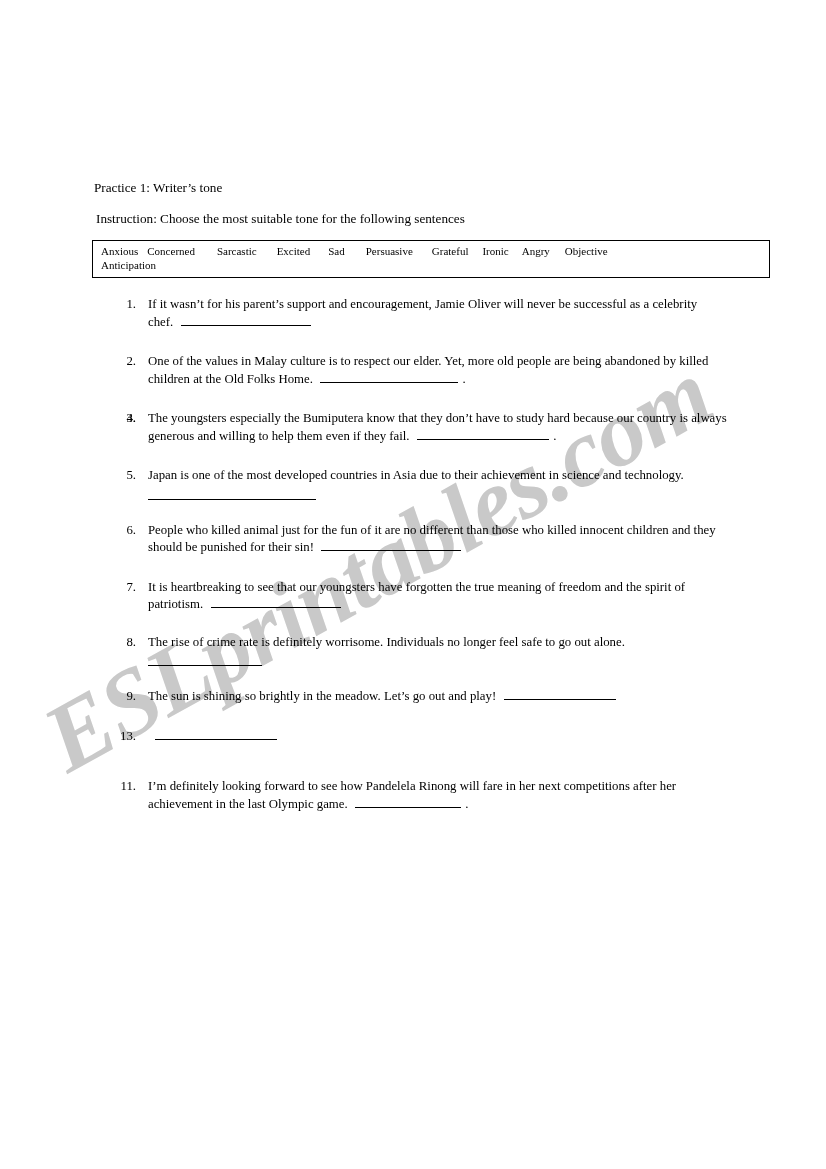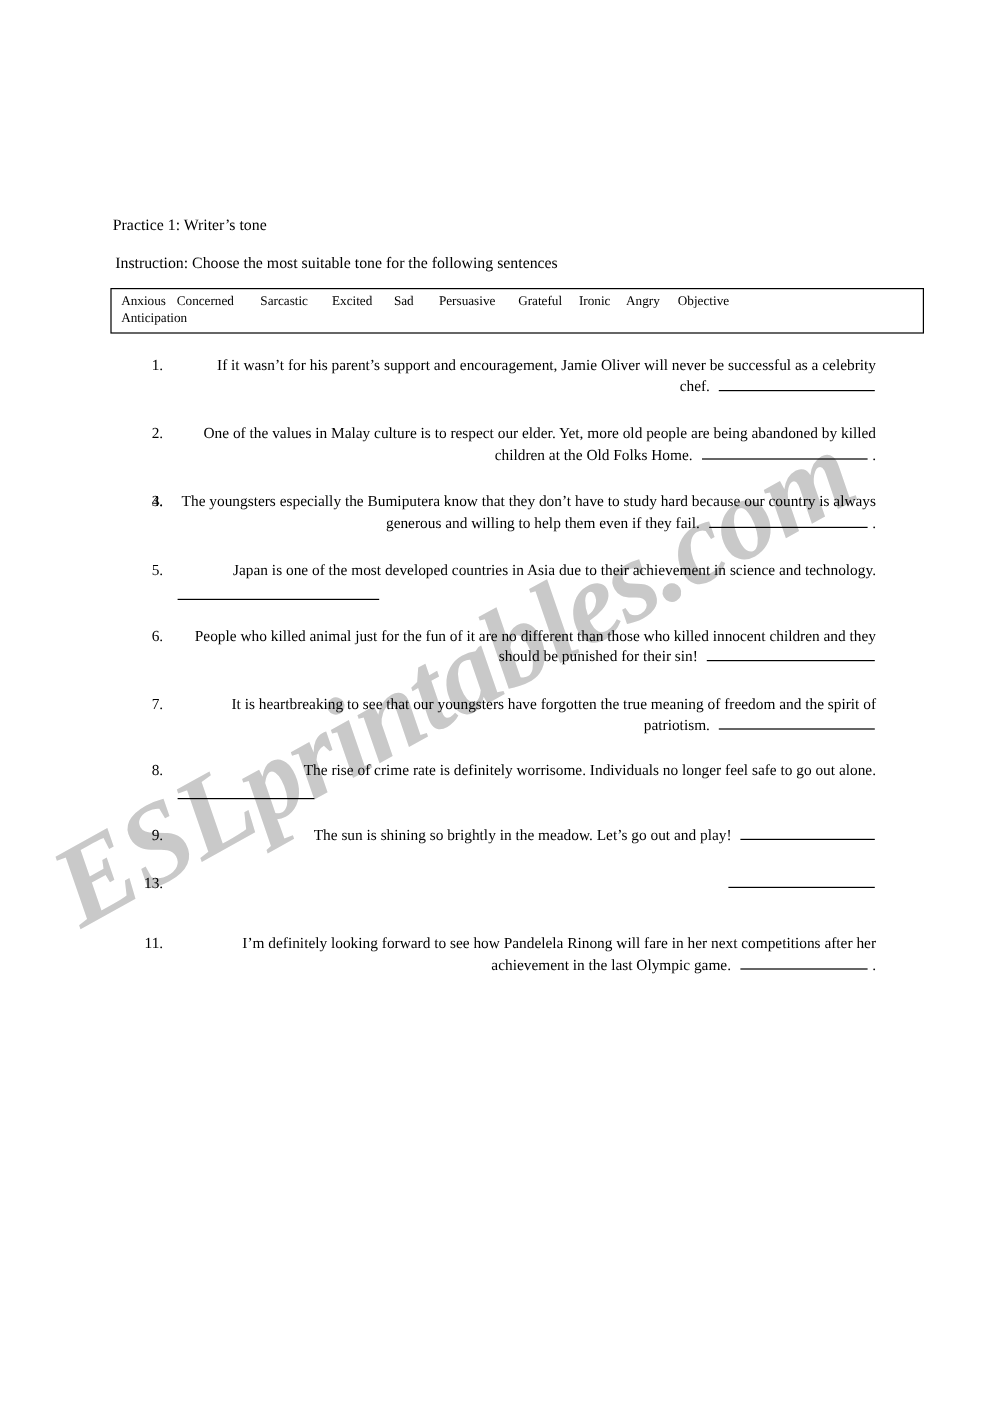--- a/index.html
+++ b/index.html
@@ -111,21 +111,21 @@
     width: 24px;
     text-align: right;
     font-size: 12.8px;
     line-height: 17.5px;
   }
   .q-body {
     margin-left: 148px;
     margin-right: 96px;
     font-size: 12.8px;
     line-height: 17.5px;
-    text-align: right;
+    text-align: left;
   }
   .blank {
     display: inline-block;
     border-bottom: 1.2px solid #000000;
     height: 11px;
     vertical-align: baseline;
     margin: 0 1px;
   }
   .blank-block {
     display: block;

